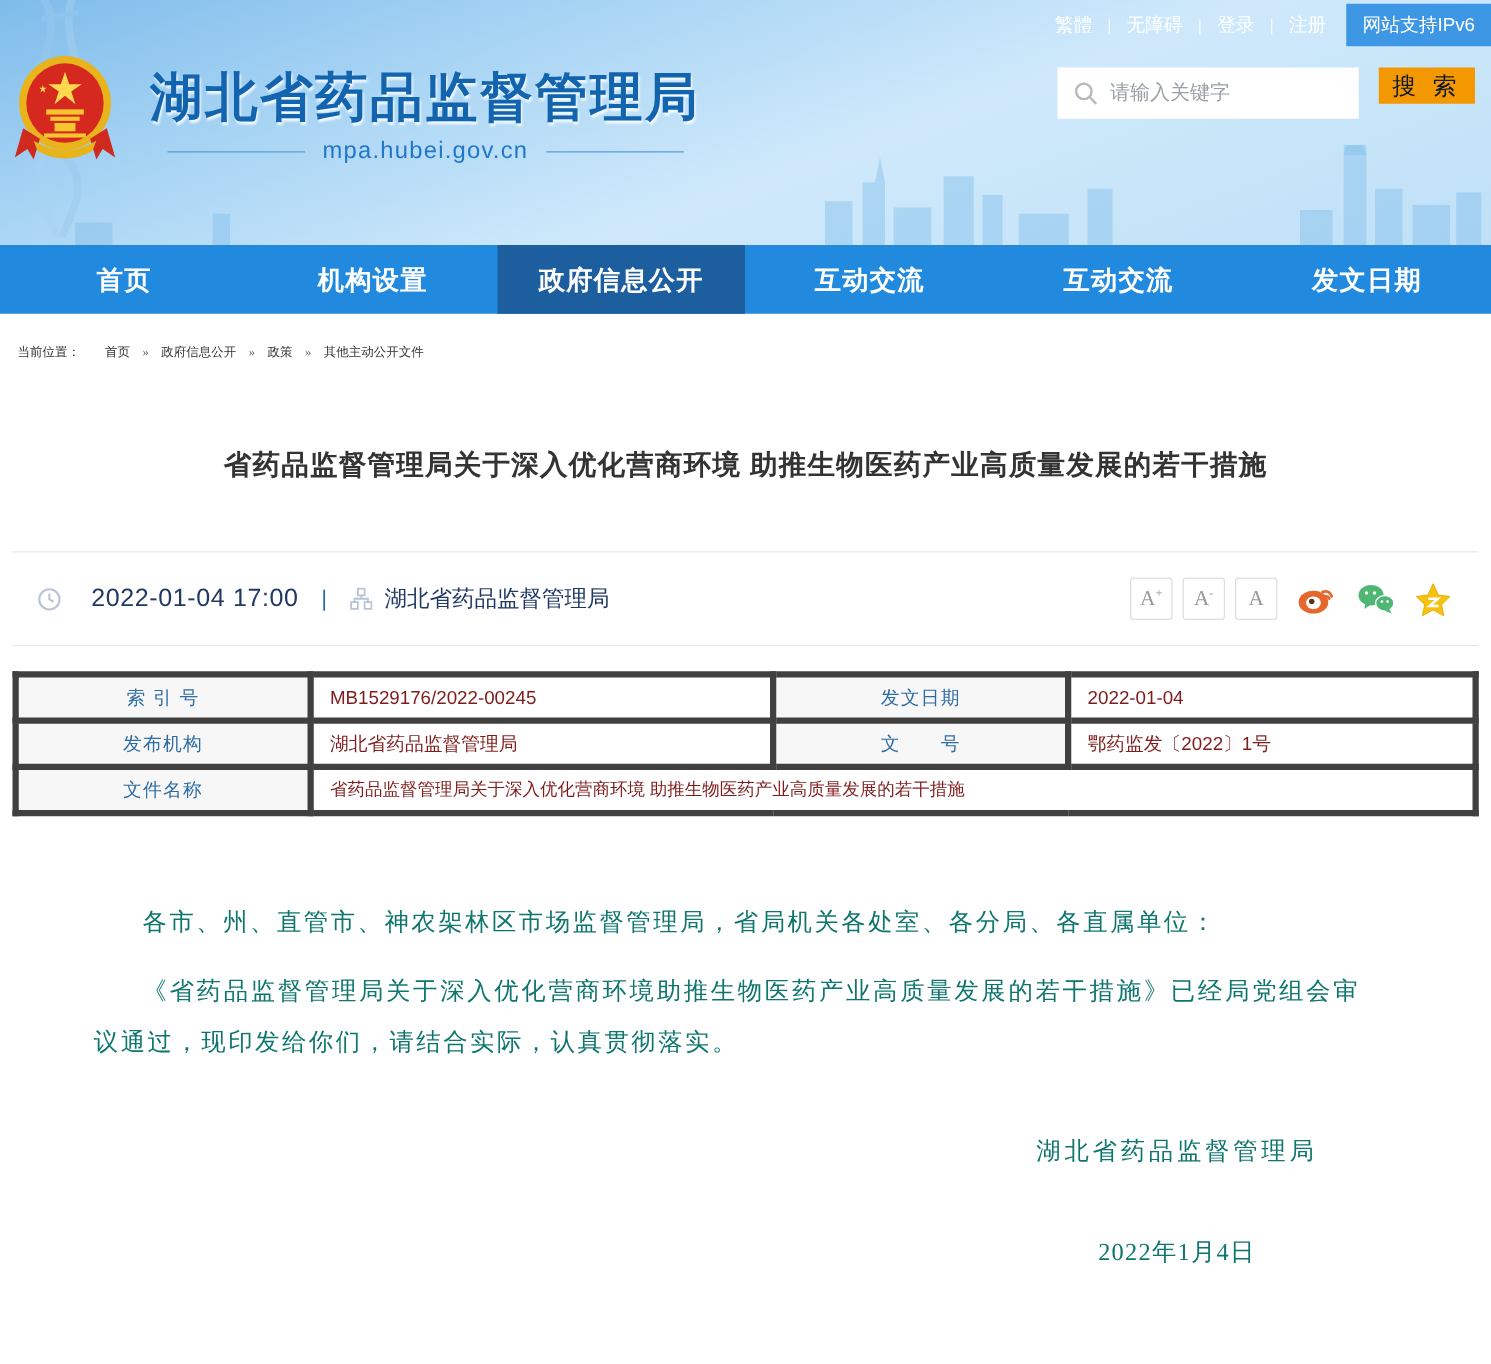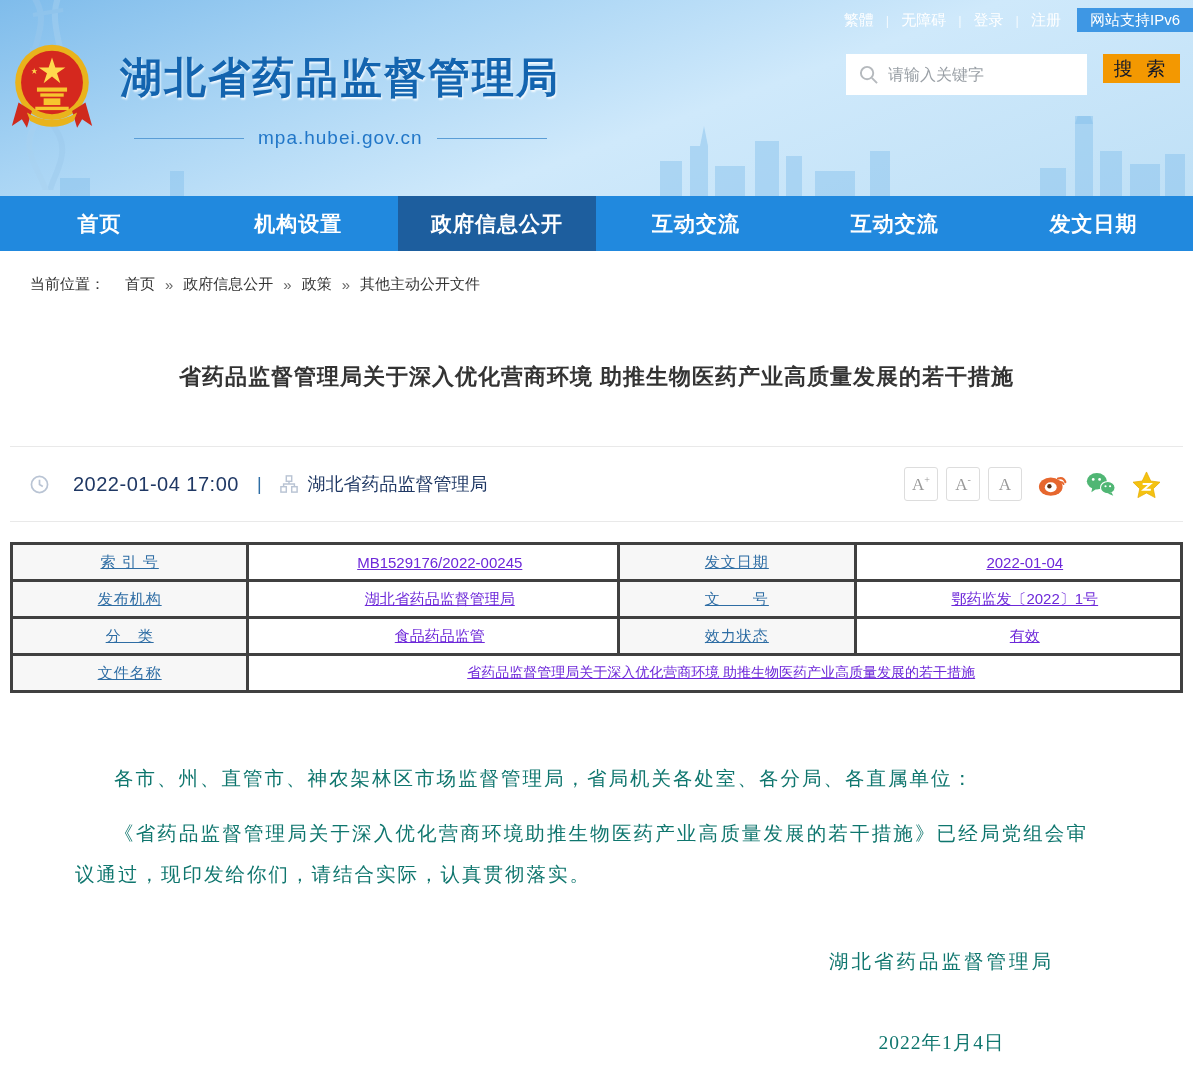--- a/index.html
+++ b/index.html
@@ -17,31 +17,31 @@
   .dna { position:absolute; left:8px; top:-10px; opacity:.45; }
   .skyline { position:absolute; bottom:0; left:0; width:100%; height:80px; }
   .topbar {
     position:absolute; top:0; right:0; height:40px;
     display:flex; align-items:center; font-size:15px; color:#fff;
   }
   .topbar a { color:#fff; text-decoration:none; cursor:pointer; }
   .topbar .sep { color:rgba(255,255,255,.75); margin:0 12px; font-size:13px; }
   .ipv6-btn {
     margin-left:16px; background:#3e97e4; color:#fff; border:none;
-    height:24px; padding:0 13px; font-size:15px; cursor:pointer;
+    height:34px; padding:0 13px; font-size:15px; cursor:pointer;
   }
   .logo-row { position:absolute; left:10px; top:44px; display:flex; align-items:flex-start; }
   .emblem { width:84px; height:92px; }
   .brand { margin-left:26px; margin-top:6px; }
   .site-title {
     font-size:42px; font-weight:bold; color:#1364af; letter-spacing:2px;
     text-shadow:1px 2px 2px rgba(255,255,255,.85);
   }
   .site-domain {
-    margin-top:21px; display:flex; align-items:center; justify-content:center;
+    margin-top:4px; display:flex; align-items:center; justify-content:center;
     color:#2277c8; font-size:19px; letter-spacing:1px;
   }
   .site-domain .rule { height:1px; width:110px; background:#5a9dd6; margin:0 14px; }
   .search { position:absolute; right:13px; top:54px; display:flex; height:41px; }
   .search-box { position:relative; }
   .search-input {
     width:241px; height:41px; border:none; outline:none;
     padding:0 10px 0 42px; font-size:16px; color:#333; background:#fff;
   }
   .search-input::placeholder { color:#9aa0a6; }
@@ -52,22 +52,22 @@
   }
   
   .nav { display:flex; height:55px; background:#2189de; }
   .nav-item {
     flex:1; display:flex; align-items:center; justify-content:center;
     color:#fff; font-size:21px; font-weight:bold; letter-spacing:1px; cursor:pointer;
   }
   .nav-item.active { background:#1d5e9e; }
   
   .breadcrumb {
-    padding:24px 0 18px 30px; font-size:15px; color:#333;
-    display:flex; align-items:center;
+    padding:24px 0 18px 14px; font-size:10px; color:#333;
+    display:flex; align-items:center;font-family:Liberation Serif, serif;
   }
   .breadcrumb a { color:#333; text-decoration:none; margin:0 6px; cursor:pointer; }
   .breadcrumb .bsep { color:#666; margin:0 4px; }
   .crumb-label { margin-right:14px; }
   
   .container { margin:0 10px; }
   .article-title {
     margin-top:50px; text-align:center; font-size:22px; font-weight:bold;
     color:#333; letter-spacing:1px;
   }
@@ -84,26 +84,26 @@
   .meta-right { display:flex; align-items:center; }
   .font-btn {
     width:34px; height:34px; border:1px solid #ddd; border-radius:3px; background:#fff;
     color:#999; font-size:17px; margin-left:8px; cursor:pointer; position:relative;
     font-family:"Liberation Serif",serif;
   }
   .font-btn sup { font-size:10px; }
   .share { margin-left:16px; cursor:pointer; display:flex; align-items:center; }
   
   .meta-table { width:100%; border-collapse:collapse; margin-top:20px; font-size:15px; }
-  .meta-table td { border:3px solid #404040; height:37px;text-decoration:underline; }
+  .meta-table td { border:5px solid #404040; height:37px; }
   .meta-table td.lab {
     width:20.2%; background:#f7f7f7; color:#2e6da4; text-align:center;
     letter-spacing:1px;
   }
-  .meta-table td.val { padding-left:13px; color:#6d28d9;text-align:center; }
+  .meta-table td.val { padding-left:13px; color:#7f1d1d; }
   .meta-table td.val.w1 { width:31.7%; }
   .meta-table td.val.small { font-size:14px; }
   
   .doc {
     font-family:"Liberation Serif","DejaVu Serif",serif;
     font-size:19.5px; color:#0f766e; letter-spacing:2px;
     margin:66px 95px 0 65px; line-height:2.1;
   }
   .doc p.ind { text-indent:2em; text-align:justify; margin-bottom:14px; }
   .sign-block { text-align:right; margin-top:46px; margin-right:34px; }
@@ -276,26 +276,20 @@
       <td class="lab">发文日期</td>
       <td class="val">2022-01-04</td>
     </tr>
     <tr>
       <td class="lab">发布机构</td>
       <td class="val w1">湖北省药品监督管理局</td>
       <td class="lab">文　　号</td>
       <td class="val">鄂药监发〔2022〕1号</td>
     </tr>
     <tr>
-      <td class="lab">分　类</td>
-      <td class="val w1">食品药品监管</td>
-      <td class="lab">效力状态</td>
-      <td class="val">有效</td>
-    </tr>
-    <tr>
       <td class="lab">文件名称</td>
       <td class="val small" colspan="3">省药品监督管理局关于深入优化营商环境 助推生物医药产业高质量发展的若干措施</td>
     </tr>
   </tbody>
     </table>
 
   <div class="doc">
     <p class="ind">各市、州、直管市、神农架林区市场监督管理局，省局机关各处室、各分局、各直属单位：</p>
     <p class="ind">《省药品监督管理局关于深入优化营商环境助推生物医药产业高质量发展的若干措施》已经局党组会审议通过，现印发给你们，请结合实际，认真贯彻落实。</p>
     <div class="sign-block">

